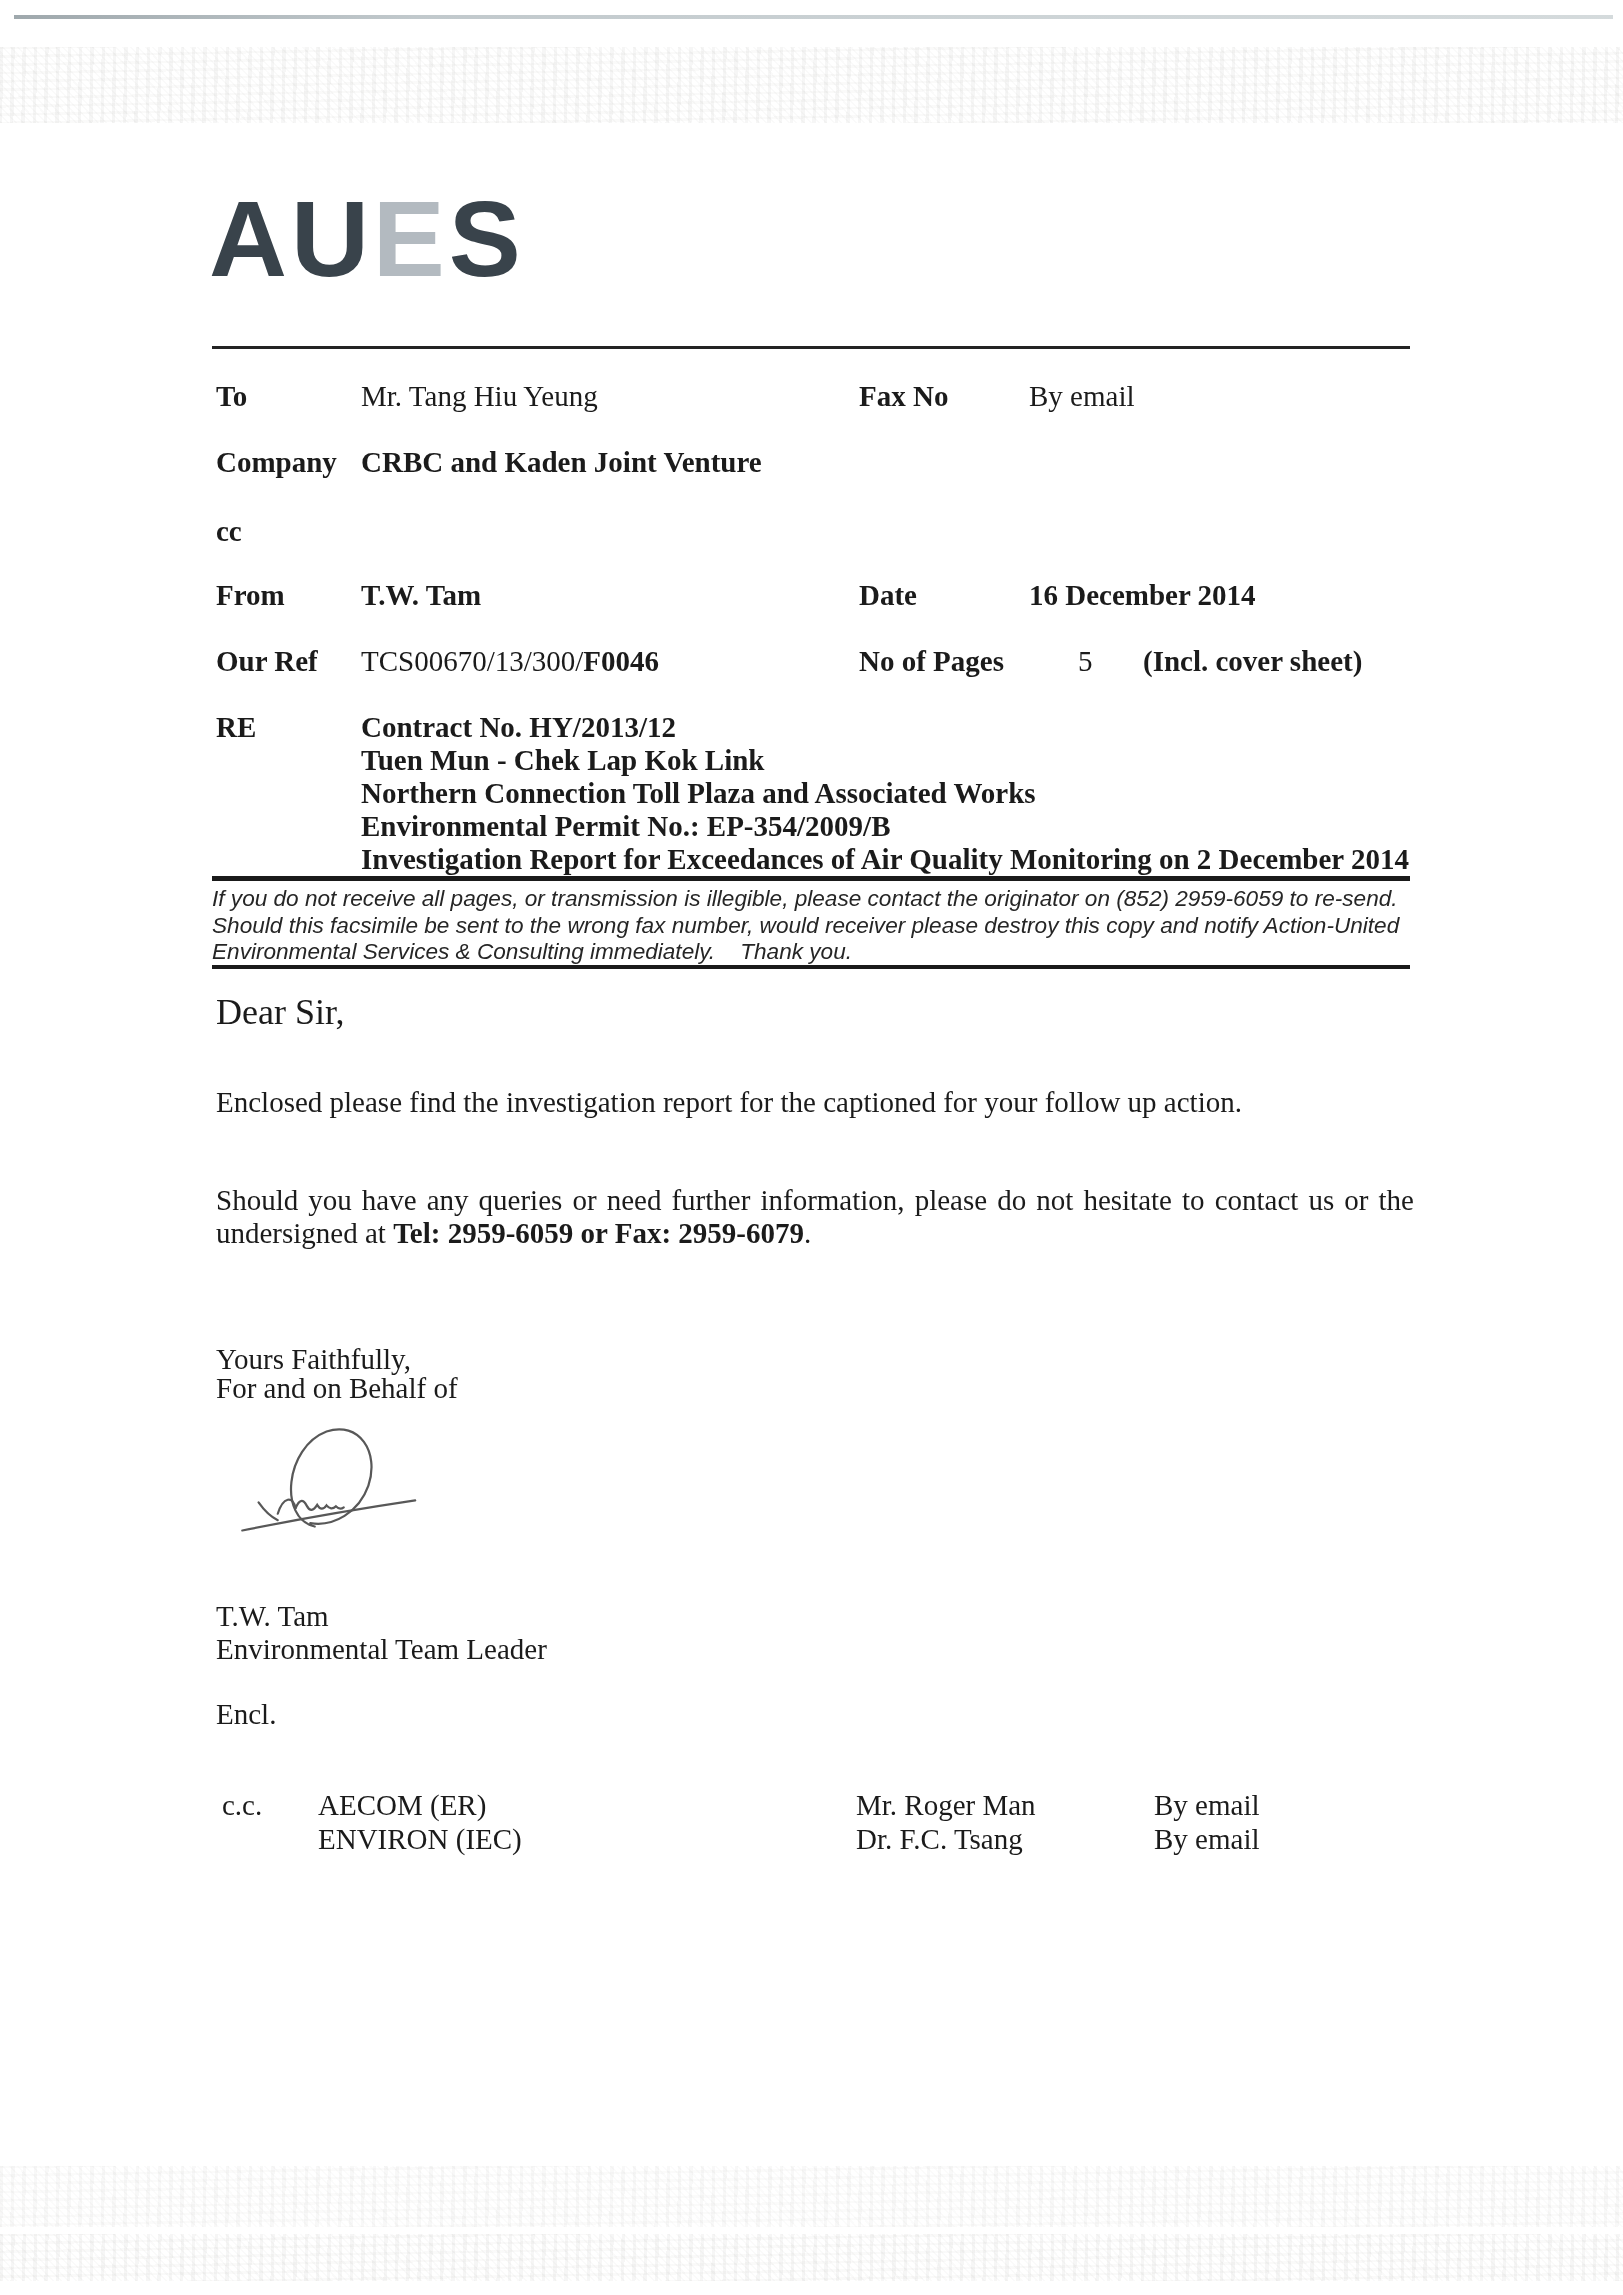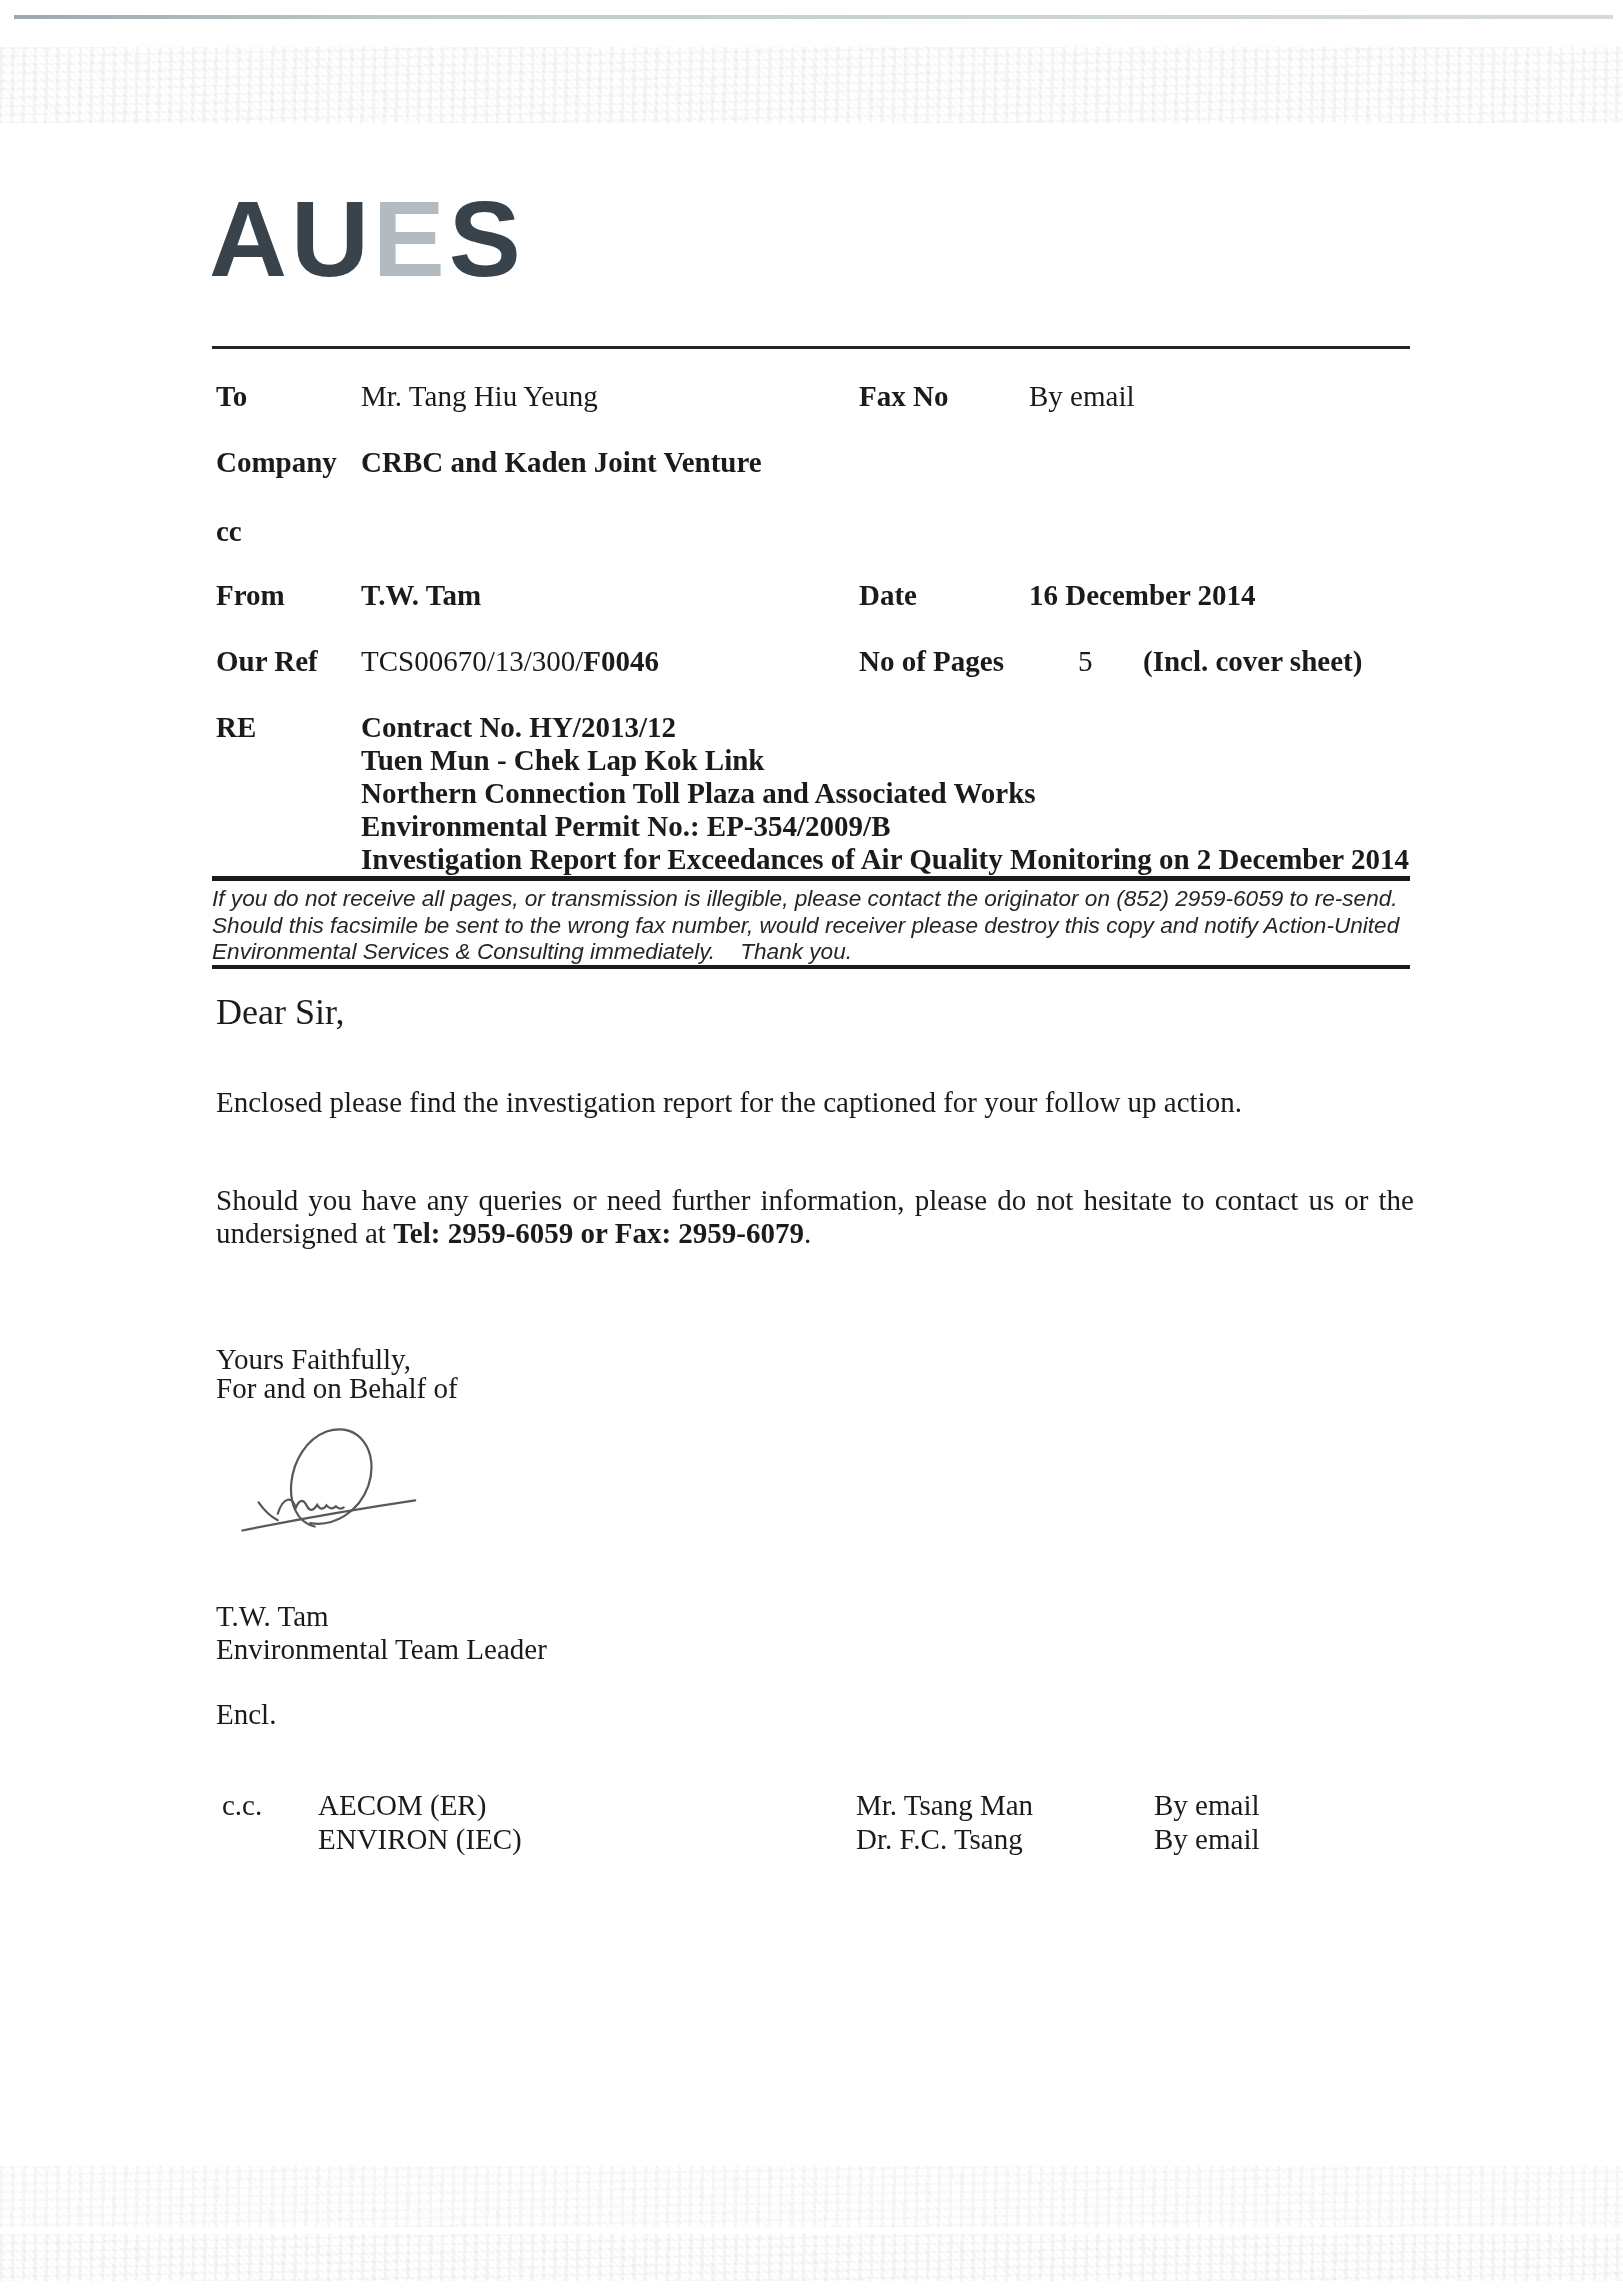--- a/index.html
+++ b/index.html
@@ -165,21 +165,21 @@
   </svg>
 
   <div class="signer-name">T.W. Tam</div>
   <div class="signer-title">Environmental Team Leader</div>
 
   <div class="encl">Encl.</div>
 
   <div class="cc-row cc-row1">
     <span class="cc-lbl">c.c.</span>
     <span class="cc-org">AECOM (ER)</span>
-    <span class="cc-person">Mr. Tsang Man</span>
+    <span class="cc-person">Mr. Roger Man</span>
     <span class="cc-via">By email</span>
   </div>
   <div class="cc-row cc-row2">
     <span class="cc-org">ENVIRON (IEC)</span>
     <span class="cc-person">Dr. F.C. Tsang</span>
     <span class="cc-via">By email</span>
   </div>
 
 </div>
 

